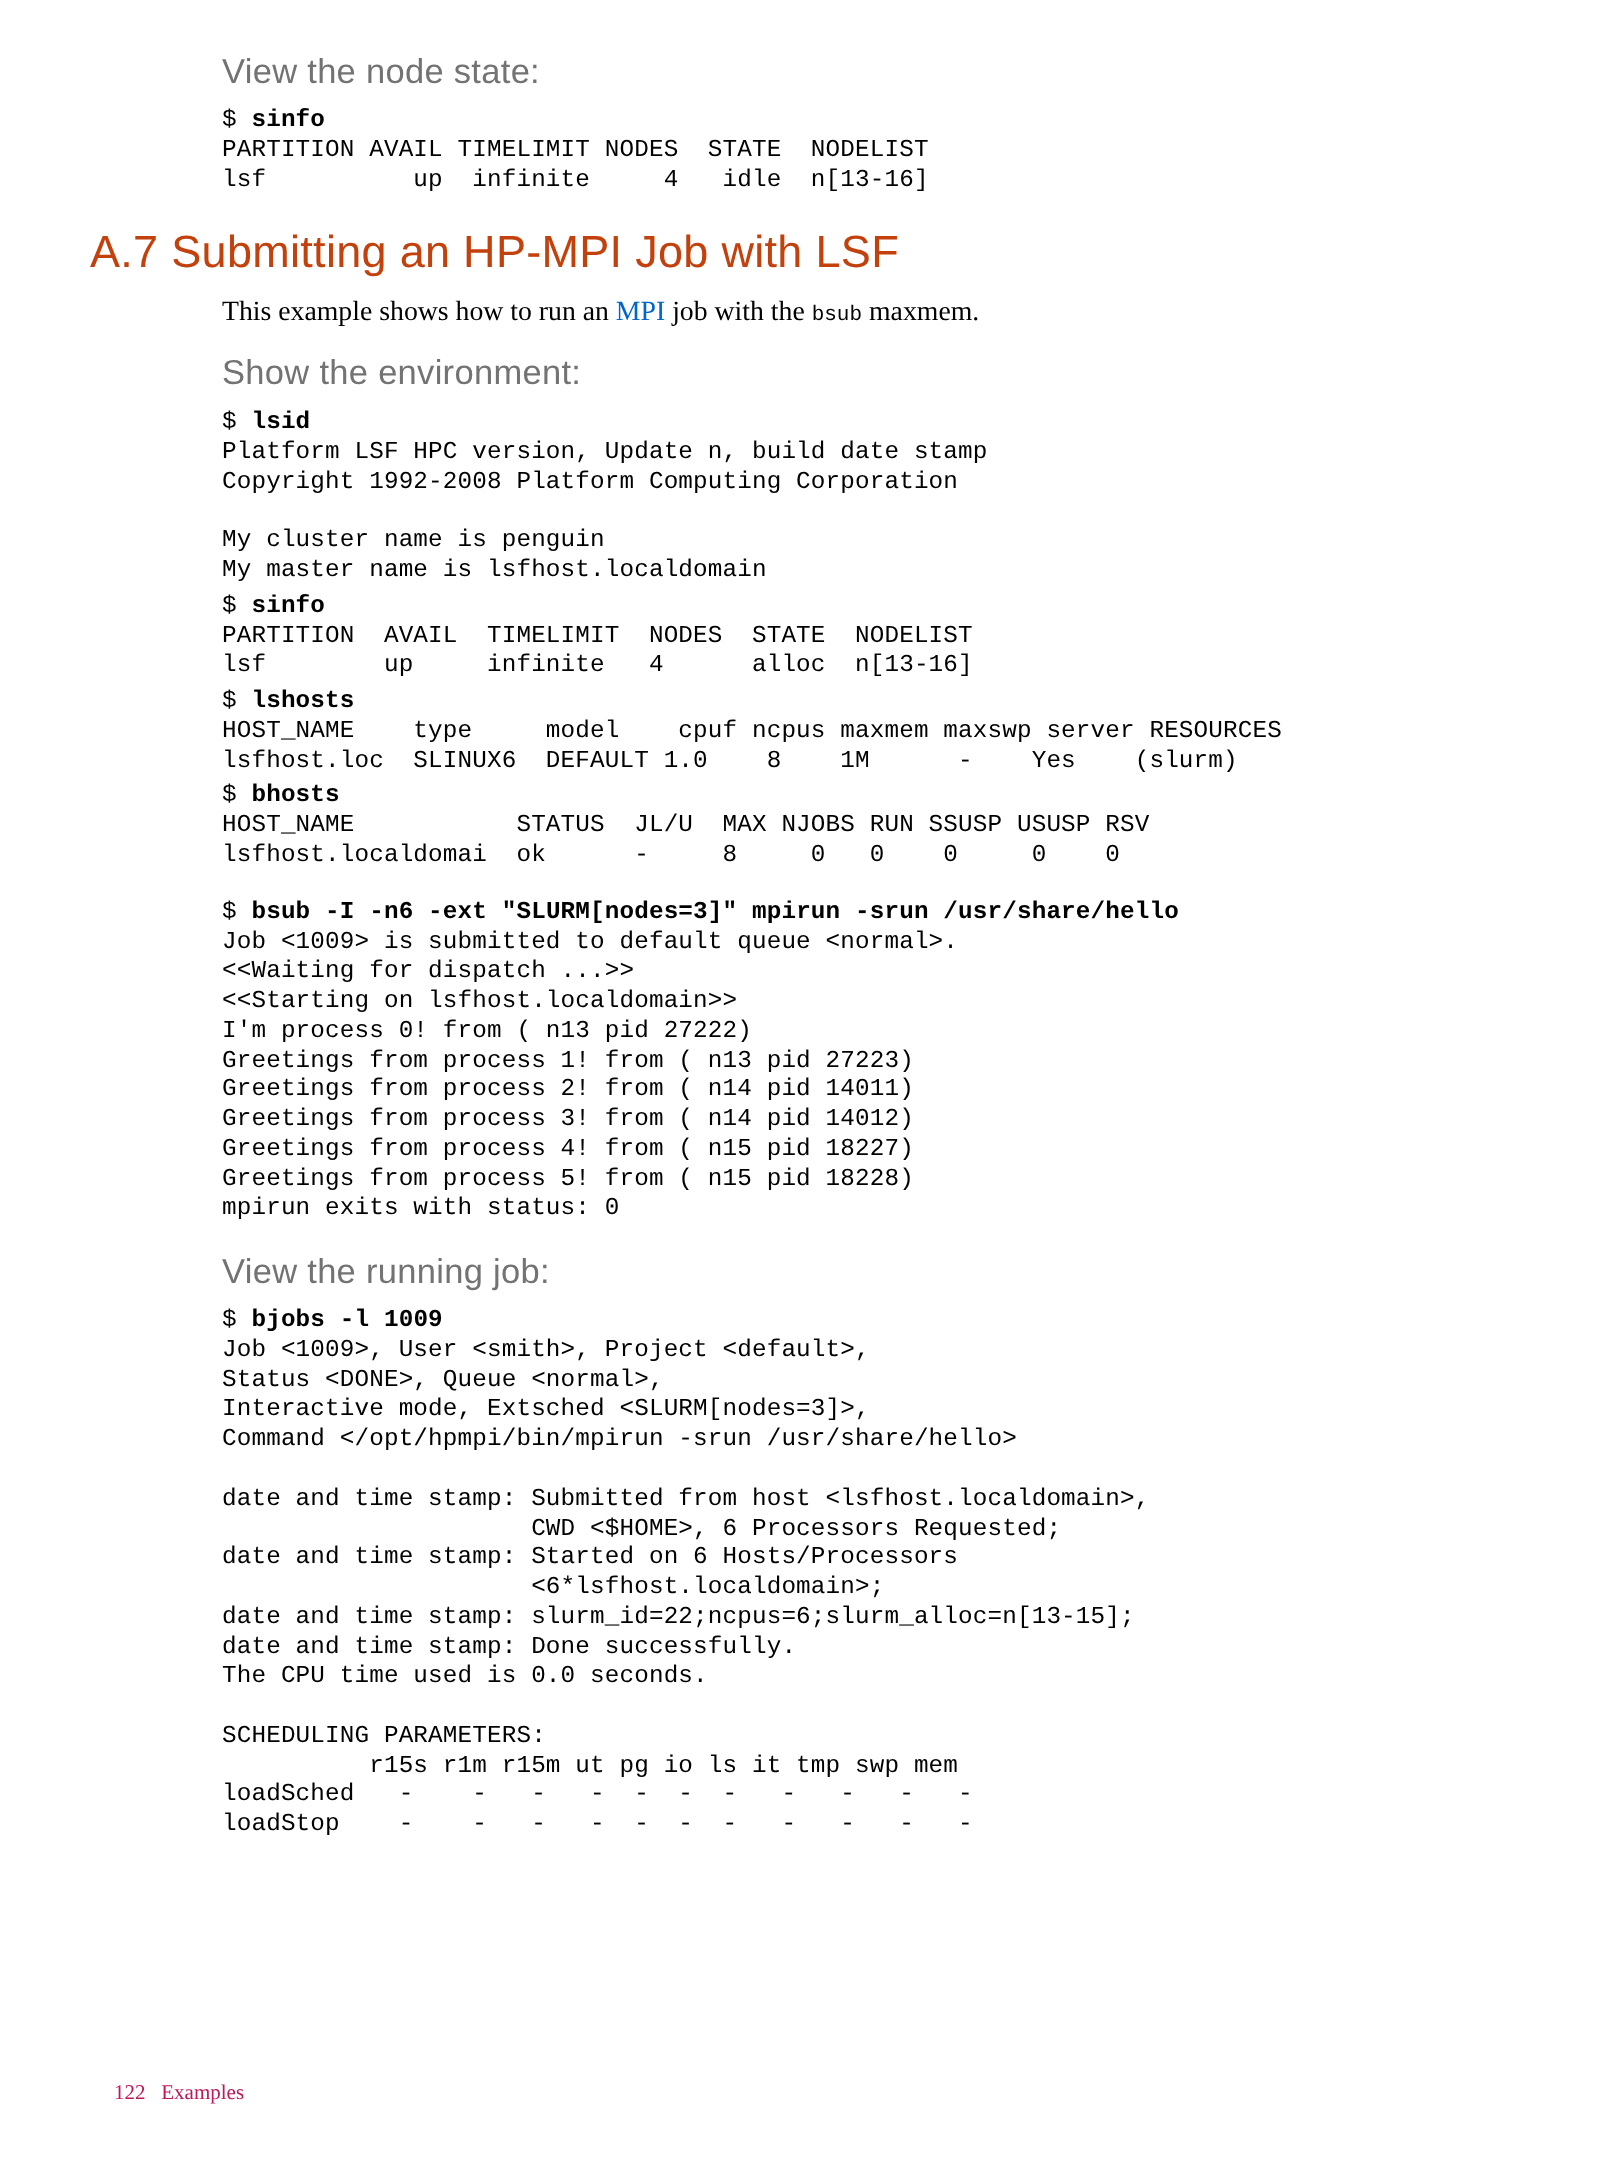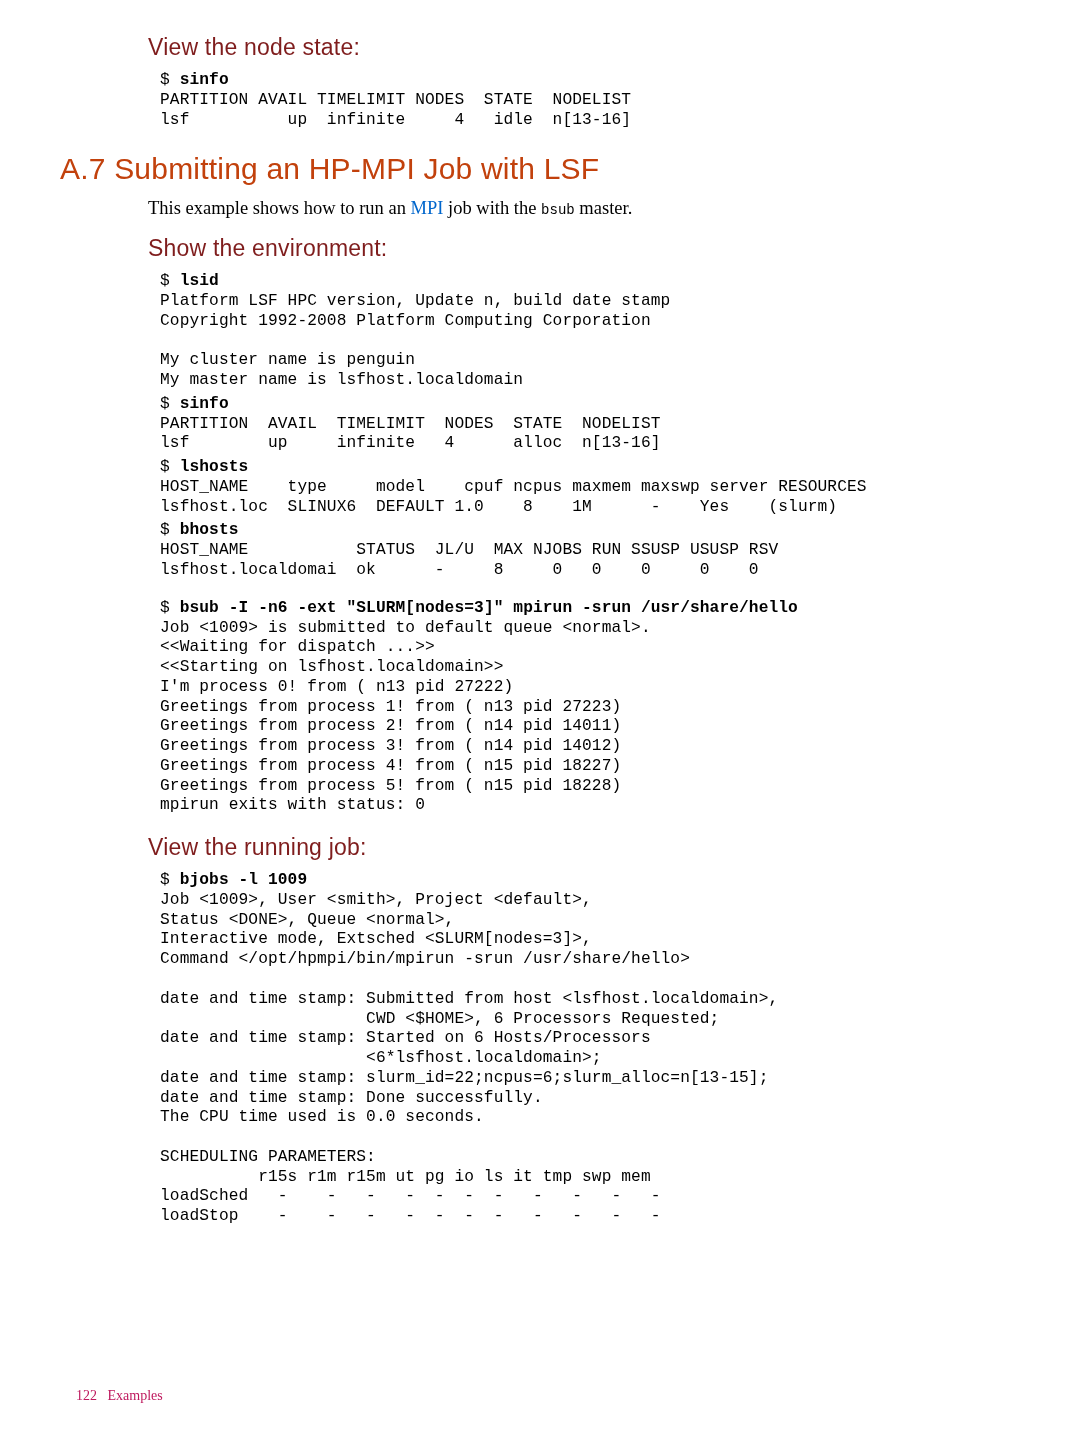--- a/index.html
+++ b/index.html
@@ -15,21 +15,21 @@
     box-sizing: border-box;
   }
   .page {
     padding: 34px 82px 0 60px;
     box-sizing: border-box;
   }
   .subhead {
     font-family: Futura, 'Century Gothic', 'Trebuchet MS', Arial, sans-serif;
     font-weight: 400;
     font-size: 23px;
-    color: #7f1d1d;
+    color: #737373;
     margin: 0 0 10px 0;
     letter-spacing: 0.2px;
   }
   .h2 {
     font-family: Futura, 'Century Gothic', 'Trebuchet MS', Arial, sans-serif;
     font-weight: 400;
     font-size: 30px;
     color: #c2410c;
     margin: 22px 0 10px 0;
     letter-spacing: 0.2px;
@@ -41,21 +41,21 @@
     font-family: 'Palatino Linotype', Palatino, Georgia, serif;
     font-size: 18.5px;
     line-height: 1.35;
     margin: 0 0 8px 0;
   }
   .mono {
     font-family: 'Courier New', Courier, monospace;
     font-size: 16.2px;
     line-height: 1.22;
     white-space: pre;
-    margin: 0 0 4px 12px;
+    margin: 0 0 4px 0;
     letter-spacing: 0.1px;
   }
   .mono .b { font-weight: bold; }
   .link {
     color: #0066cc;
     text-decoration: none;
   }
   .footer {
     position: absolute;
     bottom: 34px;
@@ -76,21 +76,21 @@
     <h3 class="subhead">View the node state:</h3>
     <pre class="mono">$ <span class="b">sinfo</span>
 PARTITION AVAIL TIMELIMIT NODES  STATE  NODELIST
 lsf          up  infinite     4   idle  n[13-16]</pre>
   </div>
 
   <h2 class="h2">A.7 Submitting an HP-MPI Job with LSF</h2>
 
   <div class="indent">
     <p class="body-text">
-      <span>This example shows how to run an </span><a class="link" href="#">MPI</a><span> job with the </span><span style="font-family:'Courier New',monospace;font-size:14px;">bsub</span><span> master.</span>
+      <span>This example shows how to run an </span><a class="link" href="#">MPI</a><span> job with the </span><span style="font-family:'Courier New',monospace;font-size:14px;">bsub</span><span> maxmem.</span>
     </p>
 
     <div class="gap-sm"></div>
     <h3 class="subhead">Show the environment:</h3>
 
     <pre class="mono">$ <span class="b">lsid</span>
 Platform LSF HPC version, Update n, build date stamp
 Copyright 1992-2008 Platform Computing Corporation
 
 My cluster name is penguin

